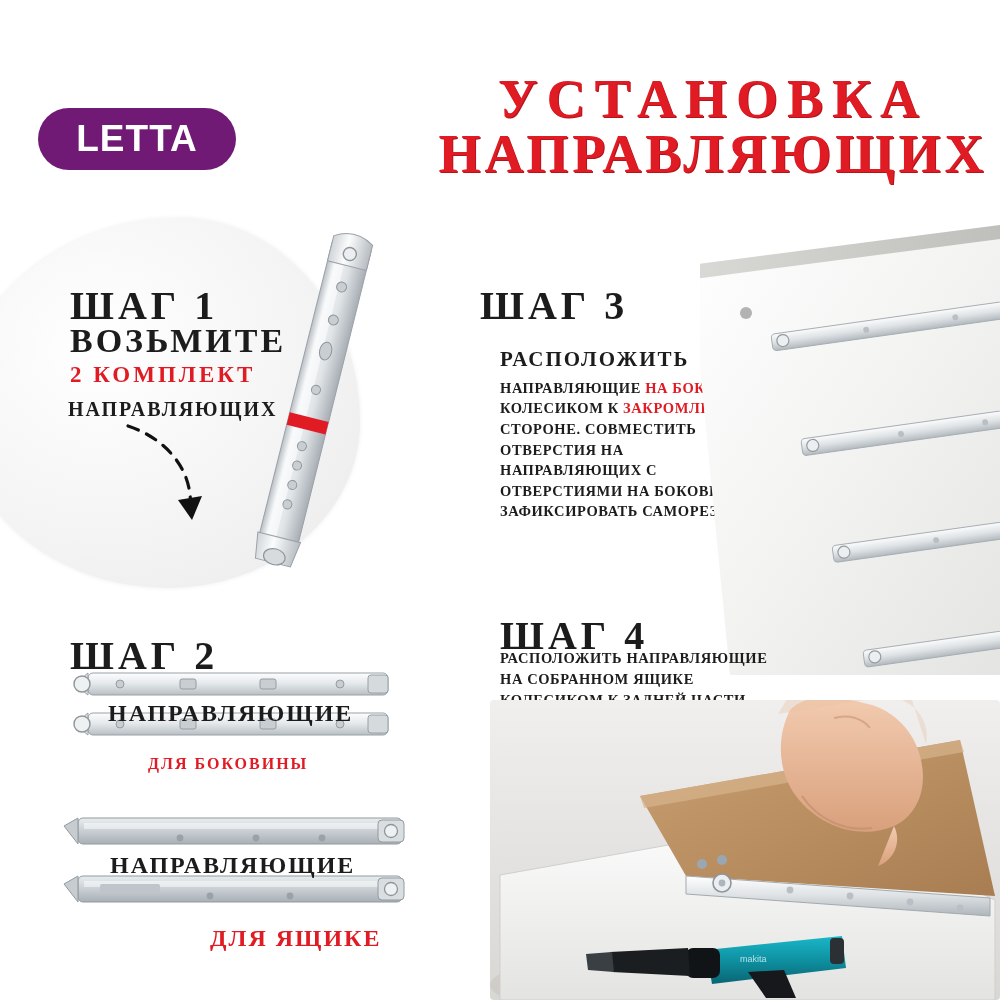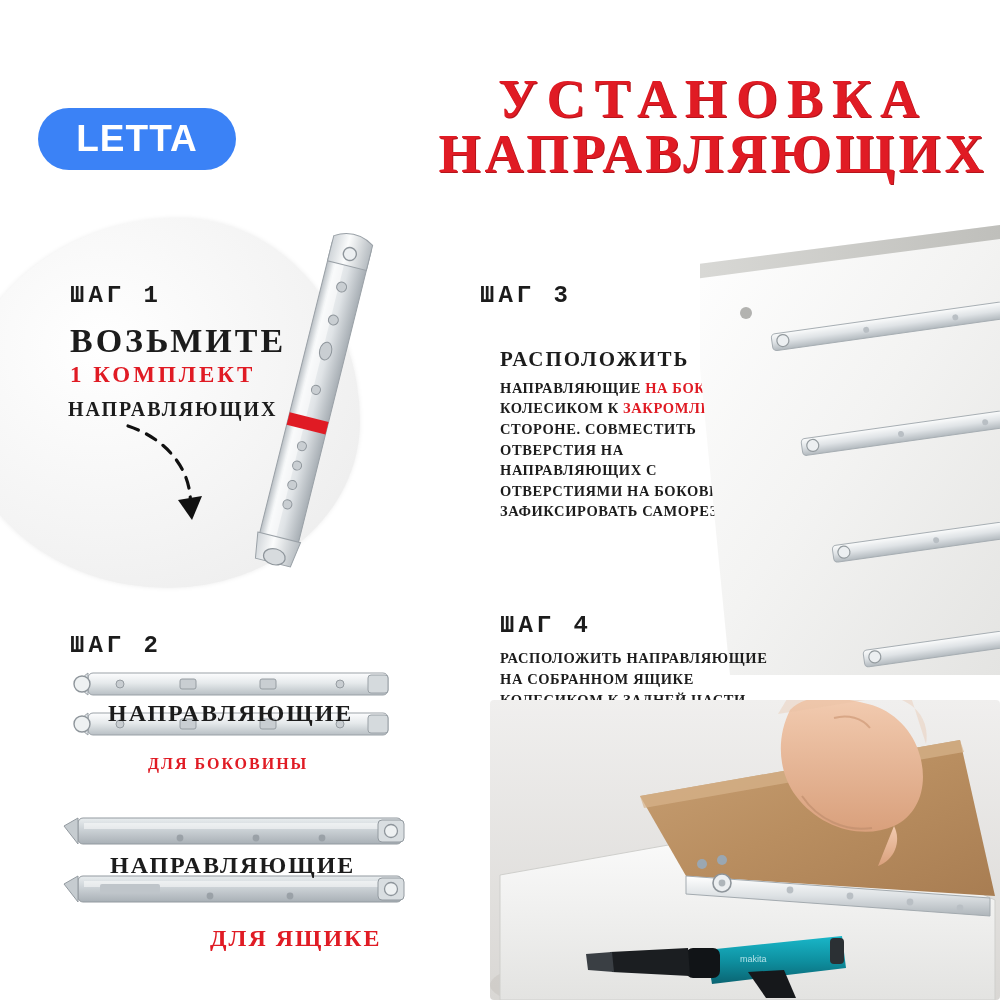--- a/index.html
+++ b/index.html
@@ -12,21 +12,21 @@
   }
   .page { position: absolute; inset: 0; background: #fff; }
 
   
   .logo-wrap {
     position: absolute; left: 38px; top: 108px;
     width: 198px; height: 62px;
   }
   .logo-pill {
     width: 100%; height: 100%;
-    background: #3b82f6;
+    background: #701a75;
     border-radius: 31px / 31px;
     display: flex; align-items: center; justify-content: center;
     box-shadow: none;
   }
   .logo-text {
     color: #ffffff;
     font-family: "Liberation Sans", sans-serif;
     font-weight: bold;
     font-size: 37px;
     letter-spacing: 1px;
@@ -55,24 +55,24 @@
     position: absolute; left: -40px; top: 218px;
     width: 400px; height: 370px;
     background: radial-gradient(ellipse at 35% 35%, #ffffff 0%, #f4f4f4 55%, #eaeaea 100%);
     border-radius: 55% 45% 48% 52% / 52% 55% 45% 48%;
     filter: drop-shadow(0 0 2px rgba(0,0,0,0.07));
   }
 
   
   .step-head {
     position: absolute;
-    font-family: Liberation Mono, monospace;
+    font-family: Liberation Serif, serif;
     font-weight: bold;
     color: #1c1c1c;
-    font-size: 24px;
+    font-size: 40px;
     letter-spacing: 4px;
   }
   .step-sub {
     position: absolute;
     font-family: "Liberation Serif", serif;
     font-weight: bold;
     color: #1c1c1c;
   }
 
   
@@ -147,21 +147,21 @@
 
   <div class="header-title">
     <span class="l1">УСТАНОВКА</span>
     <span class="l2">НАПРАВЛЯЮЩИХ</span>
   </div>
 
   <div class="blob"></div>
 
   <div class="step-head" id="step1-title">ШАГ 1</div>
   <div class="step-sub" id="step1-l1">ВОЗЬМИТЕ</div>
-  <div class="step-sub" id="step1-l2">1 КОМПЛЕКТ</div>
+  <div class="step-sub" id="step1-l2">2 КОМПЛЕКТ</div>
   <div class="step-sub" id="step1-l3">НАПРАВЛЯЮЩИХ</div>
 
   <svg class="arrow-svg" width="120" height="120" viewBox="0 0 120 120">
     <path d="M8 8 C 50 22, 74 56, 70 92" fill="none" stroke="#111" stroke-width="3.2" stroke-linecap="round" stroke-dasharray="11 9"></path>
     <path d="M58 82 L72 102 L82 78 Z" fill="#111"></path>
   </svg>
 
   <svg style="position:absolute; left:175px; top:222px;" width="280" height="360" viewBox="0 0 280 360">
     <defs>
       <linearGradient id="railg" x1="0" y1="0" x2="1" y2="0">

